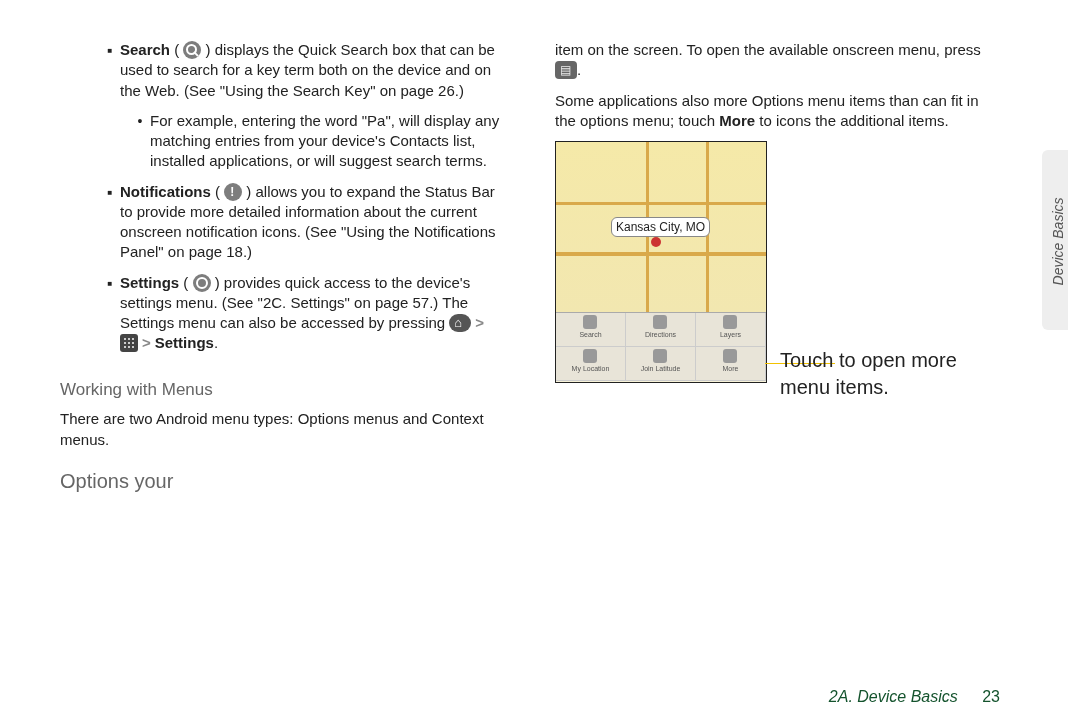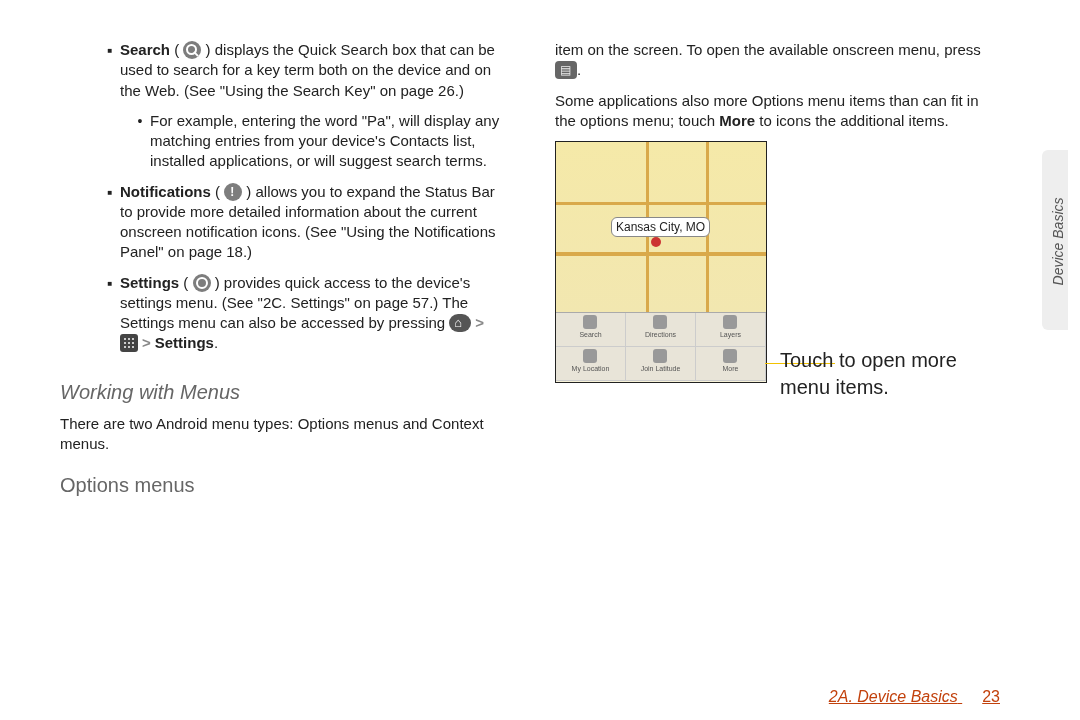--- a/index.html
+++ b/index.html
@@ -128,23 +128,22 @@
     font-size: 12px;
     left: 5px; top: 1px;
   }
   .gt {
     display: inline-block;
     color: #888;
     padding: 0 4px;
     font-weight: bold;
   }
   h2.section {
-    font-style: italic;
     font-weight: normal;
-    font-size: 20px;
+    font-size: 17px;
     color: #666;
     margin: 25px 0 8px 0;
   }
   h3.sub {
     font-weight: normal;
     font-size: 20px;
     color: #666;
     margin: 18px 0 6px 0;
   }
   .para { margin-bottom: 10px; }
@@ -246,23 +245,22 @@
     left: -34px;
     top: 82px;
     width: 100px;
     text-align: center;
   }
   .footer {
     position: absolute;
     bottom: 12px;
     right: 80px;
     font-style: italic;
-    color: #c2410c;
+    color: #14532d;
     font-size: 16px;
-    text-decoration: underline;
   }
   .footer .pnum {
     font-style: normal;
     padding-left: 20px;
   }
   b { font-weight: bold; }
 </style>
 </head>
 <body>
 
@@ -295,21 +293,21 @@
       <div class="marker sq"></div>
       <div class="text">
         <b>Settings</b>
         ( <span class="icon icon-settings"></span><span> ) provides quick access to the device's settings menu. (See "2C. Settings" on page 57.) The Settings menu can also be accessed by pressing </span><span class="icon icon-home"></span><span class="gt">&gt;</span><span class="icon icon-grid"></span><span class="gt">&gt;</span><b>Settings</b><span>.</span>
       </div>
     </div>
 
     <h2 class="section">Working with Menus</h2>
     <div class="para">There are two Android menu types: Options menus and Context menus.</div>
 
-    <h3 class="sub">Options menus</h3>
+    <h3 class="sub">Options your</h3>
   </div>
 
   <div class="col col-right">
     <div class="para">
       <span>item on the screen. To open the available onscreen menu, press </span><span class="icon icon-menu"></span><span>.</span>
     </div>
 
 
     <div class="para">
       <span>Some applications also more Options menu items than can fit in the options menu; touch </span><b>More</b><span> to icons the additional items.</span>

